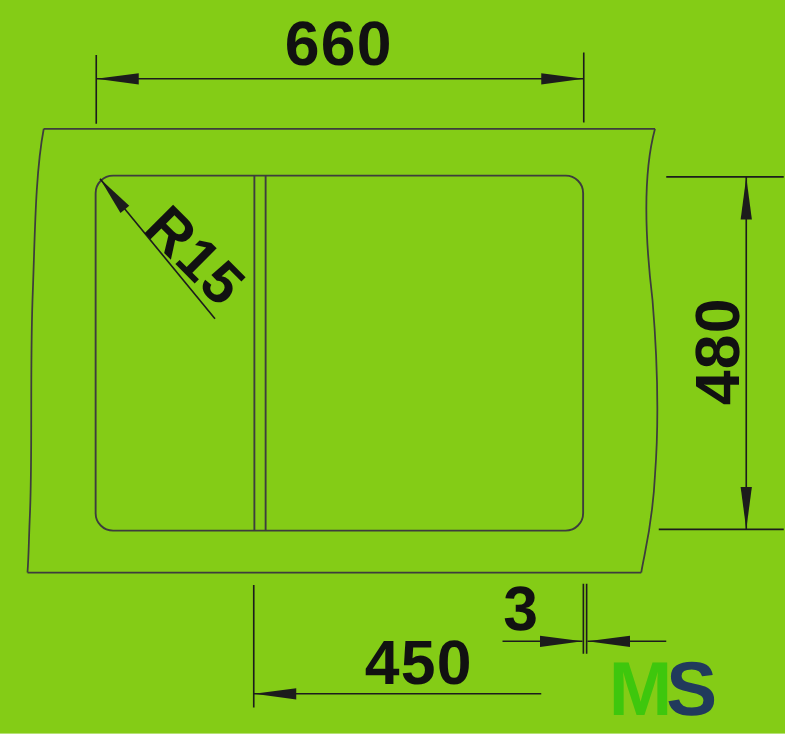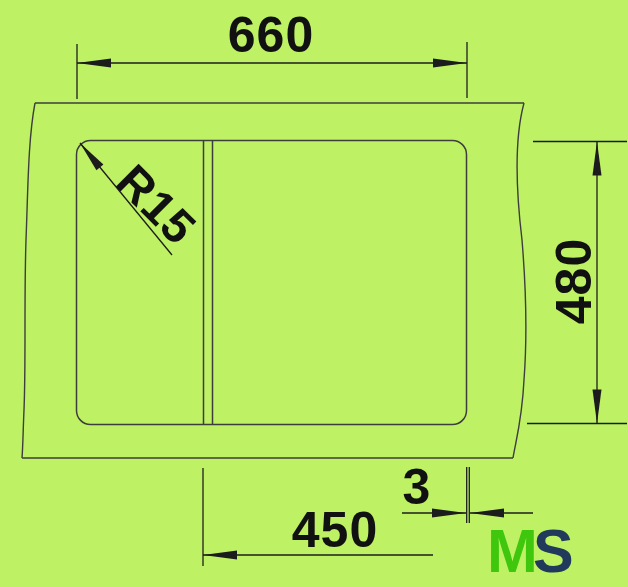--- a/index.html
+++ b/index.html
@@ -1,20 +1,20 @@
 <!DOCTYPE html>
 <html><head>
 <meta charset="utf-8">
 <style>
   html, body { margin: 0; padding: 0; background: #ffffff; }
   .stage {
     position: relative;
     width: 628px;
     height: 587px;
-    background: #bef264;
+    background: #84cc16;
     overflow: hidden;
     font-family: "Liberation Sans", sans-serif;
   }
   .stage svg { position: absolute; left: 0; top: 0; }
   text {
     font-family: "Liberation Sans", "DejaVu Sans", sans-serif;
     font-weight: bold;
   }
   .dim-label { font-size: 50px; letter-spacing: 1px; }
   .radius-label { font-size: 47px; letter-spacing: 1px; }

